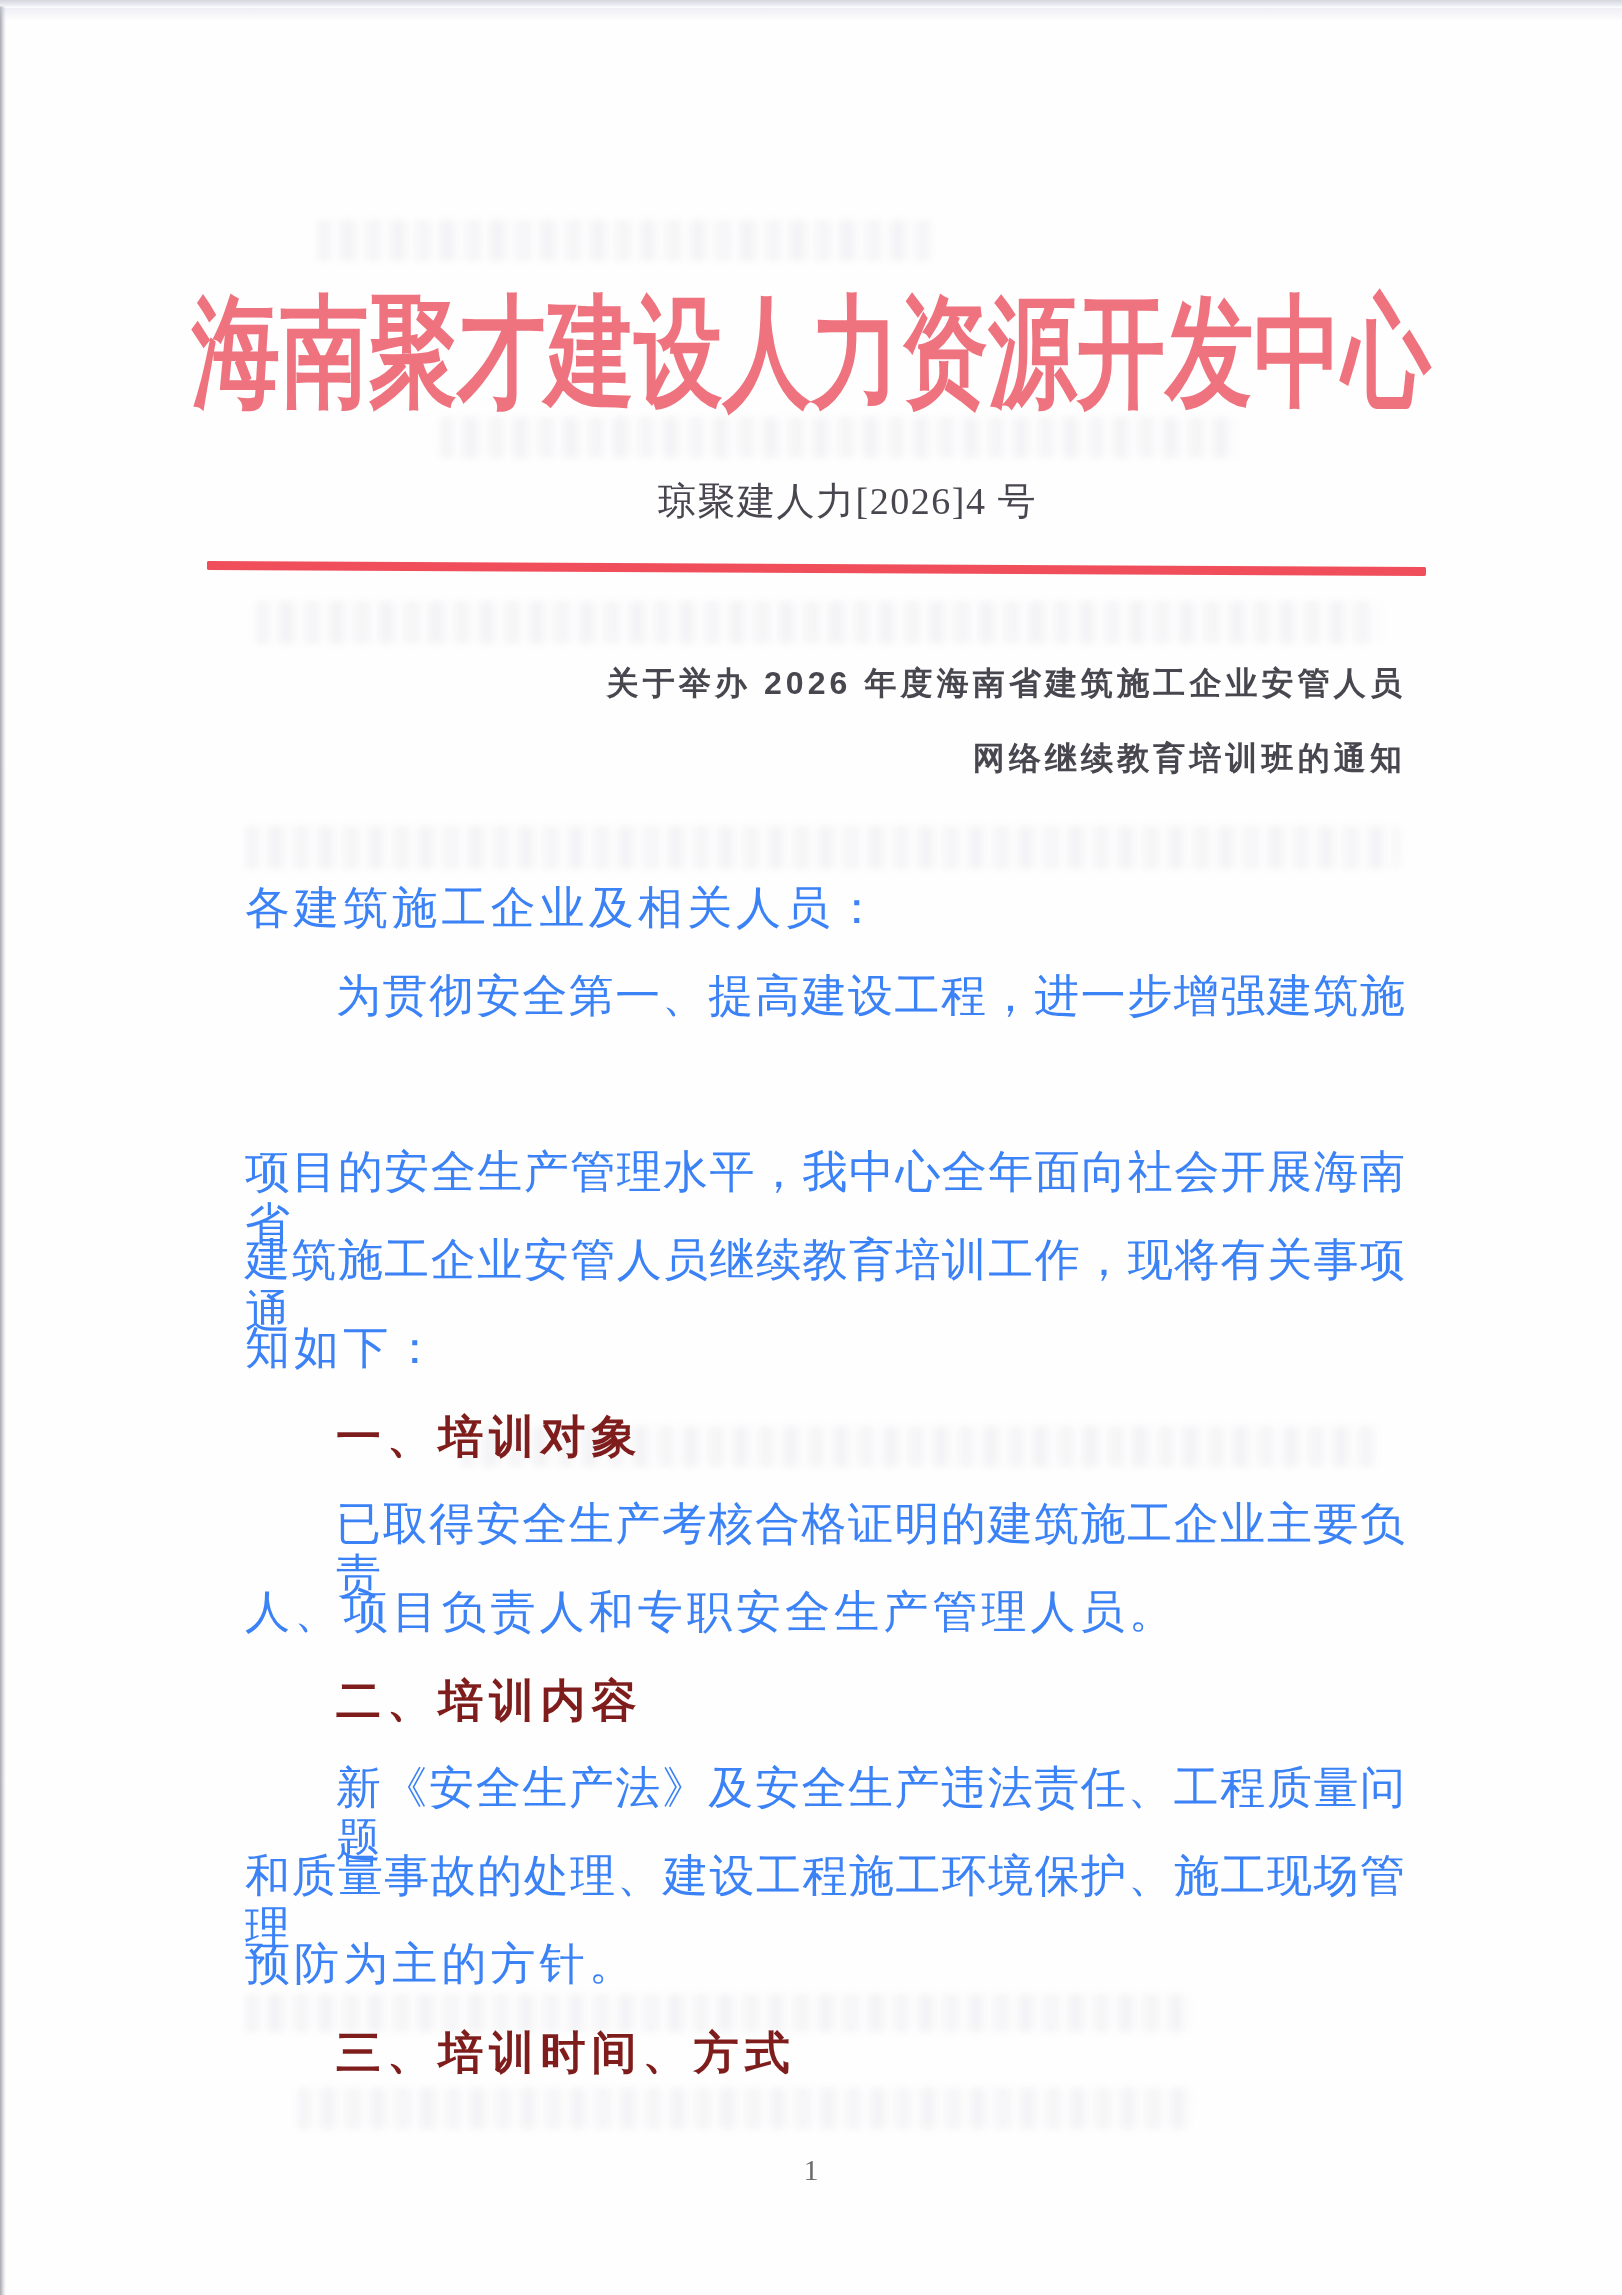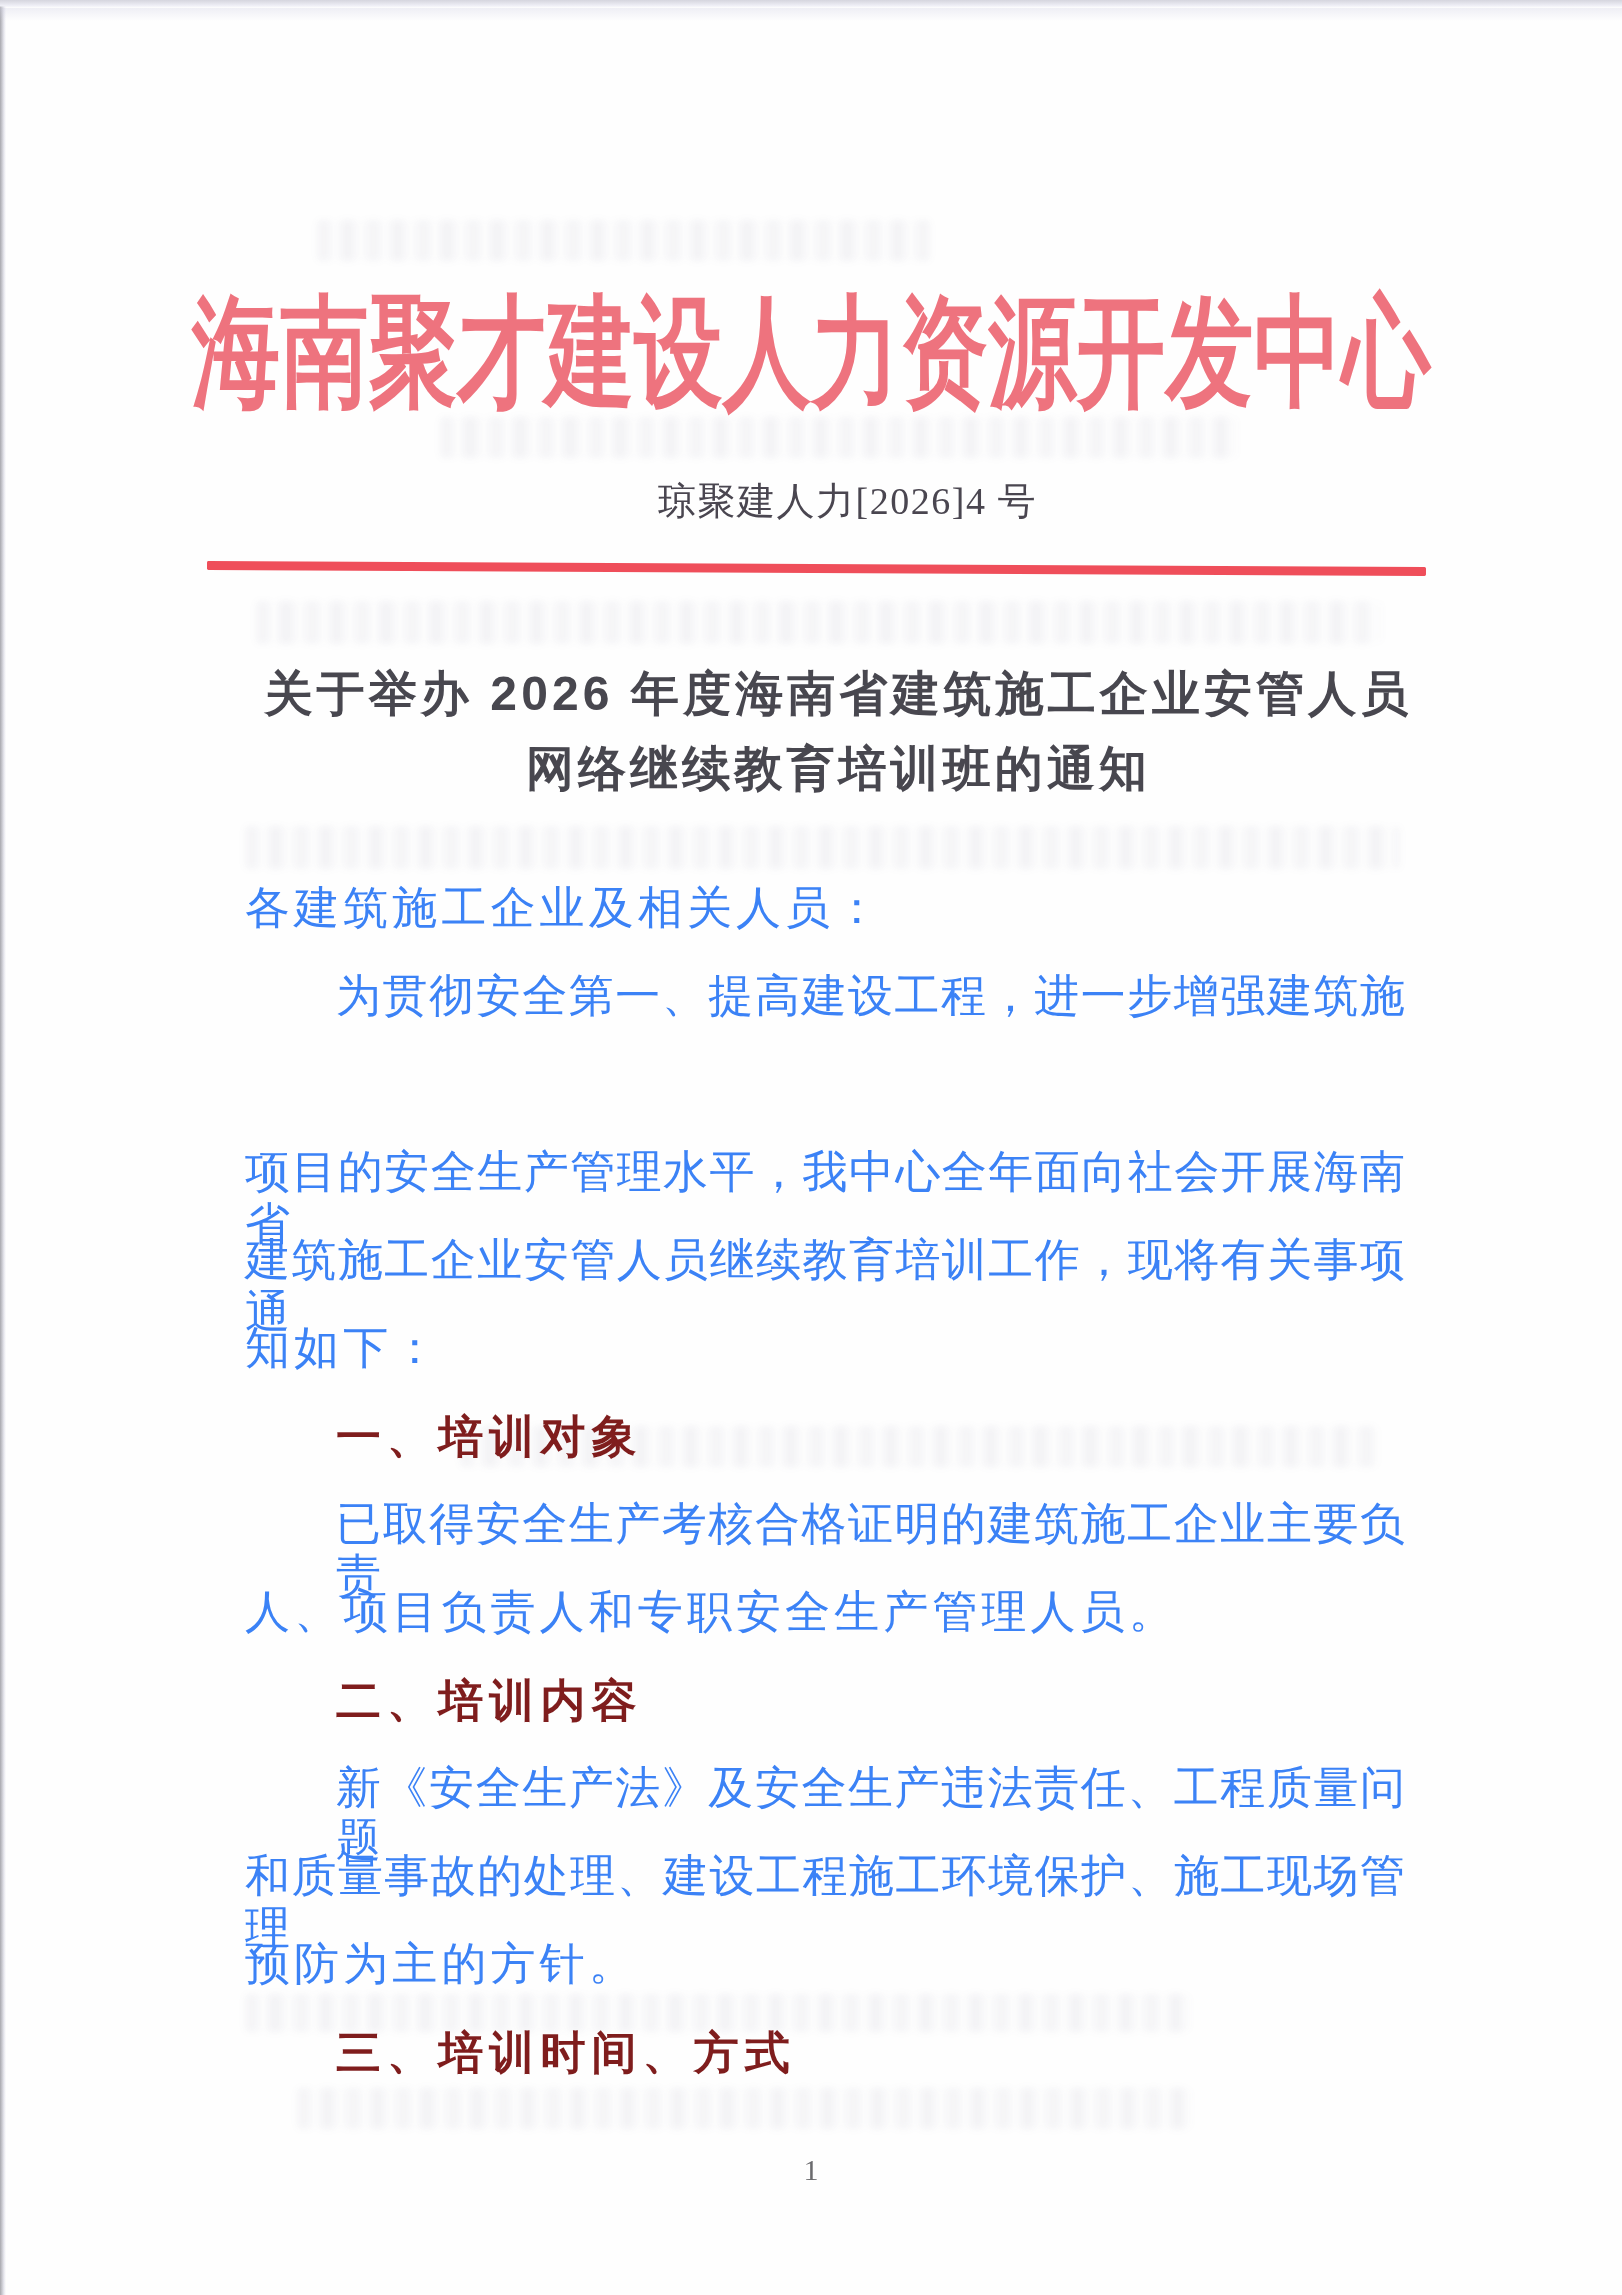--- a/index.html
+++ b/index.html
@@ -37,23 +37,23 @@
     text-align:center;font-size:38px;letter-spacing:1.5px;
     color:#4a4650;
     padding-left:36px;
   }
   .red-rule{
     position:absolute;left:207px;top:564px;width:1219px;height:9.2px;
     background:#ef4e5a;border-radius:1.5px;transform:rotate(0.28deg);
   }
   
   .doc-title{
-    position:absolute;left:258px;width:1161px;
-    text-align:center;font-family:"Liberation Sans", sans-serif;
-    font-weight:700;font-size:48px;letter-spacing:4.1px;
+    position:absolute;left:245px;width:1161px;
+    text-align:right;font-family:"Liberation Sans", sans-serif;
+    font-weight:700;font-size:32px;letter-spacing:4.1px;
     color:#48474f;white-space:nowrap;
   }
   
   .line{
     position:absolute;left:245px;width:1161px;box-sizing:border-box;
     font-size:45px;line-height:1.15;color:#3b82f6;white-space:nowrap;
   }
   .l-left{letter-spacing:4.1px;text-align:left;}
   .l-just{letter-spacing:1px;text-align:justify;text-align-last:justify;white-space:normal;}
   .l-ind-just{letter-spacing:1px;text-align:justify;text-align-last:justify;

